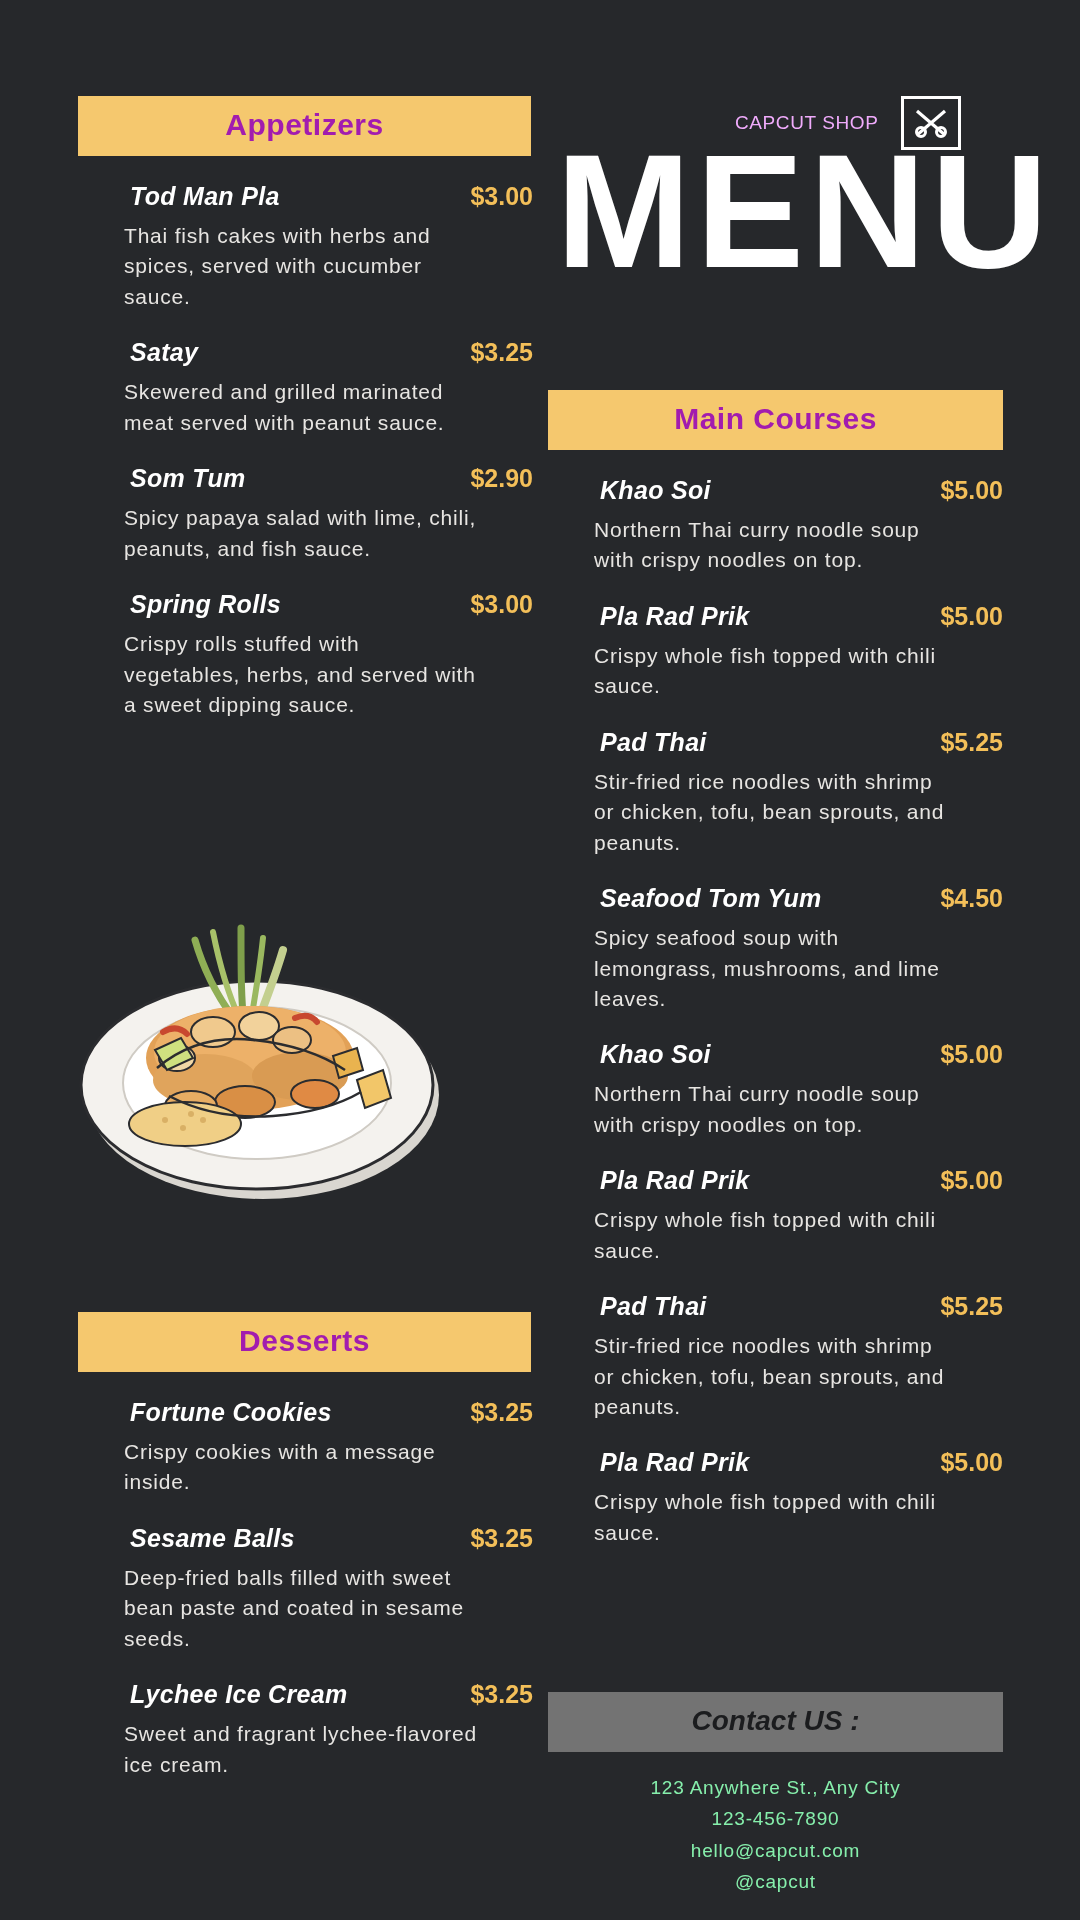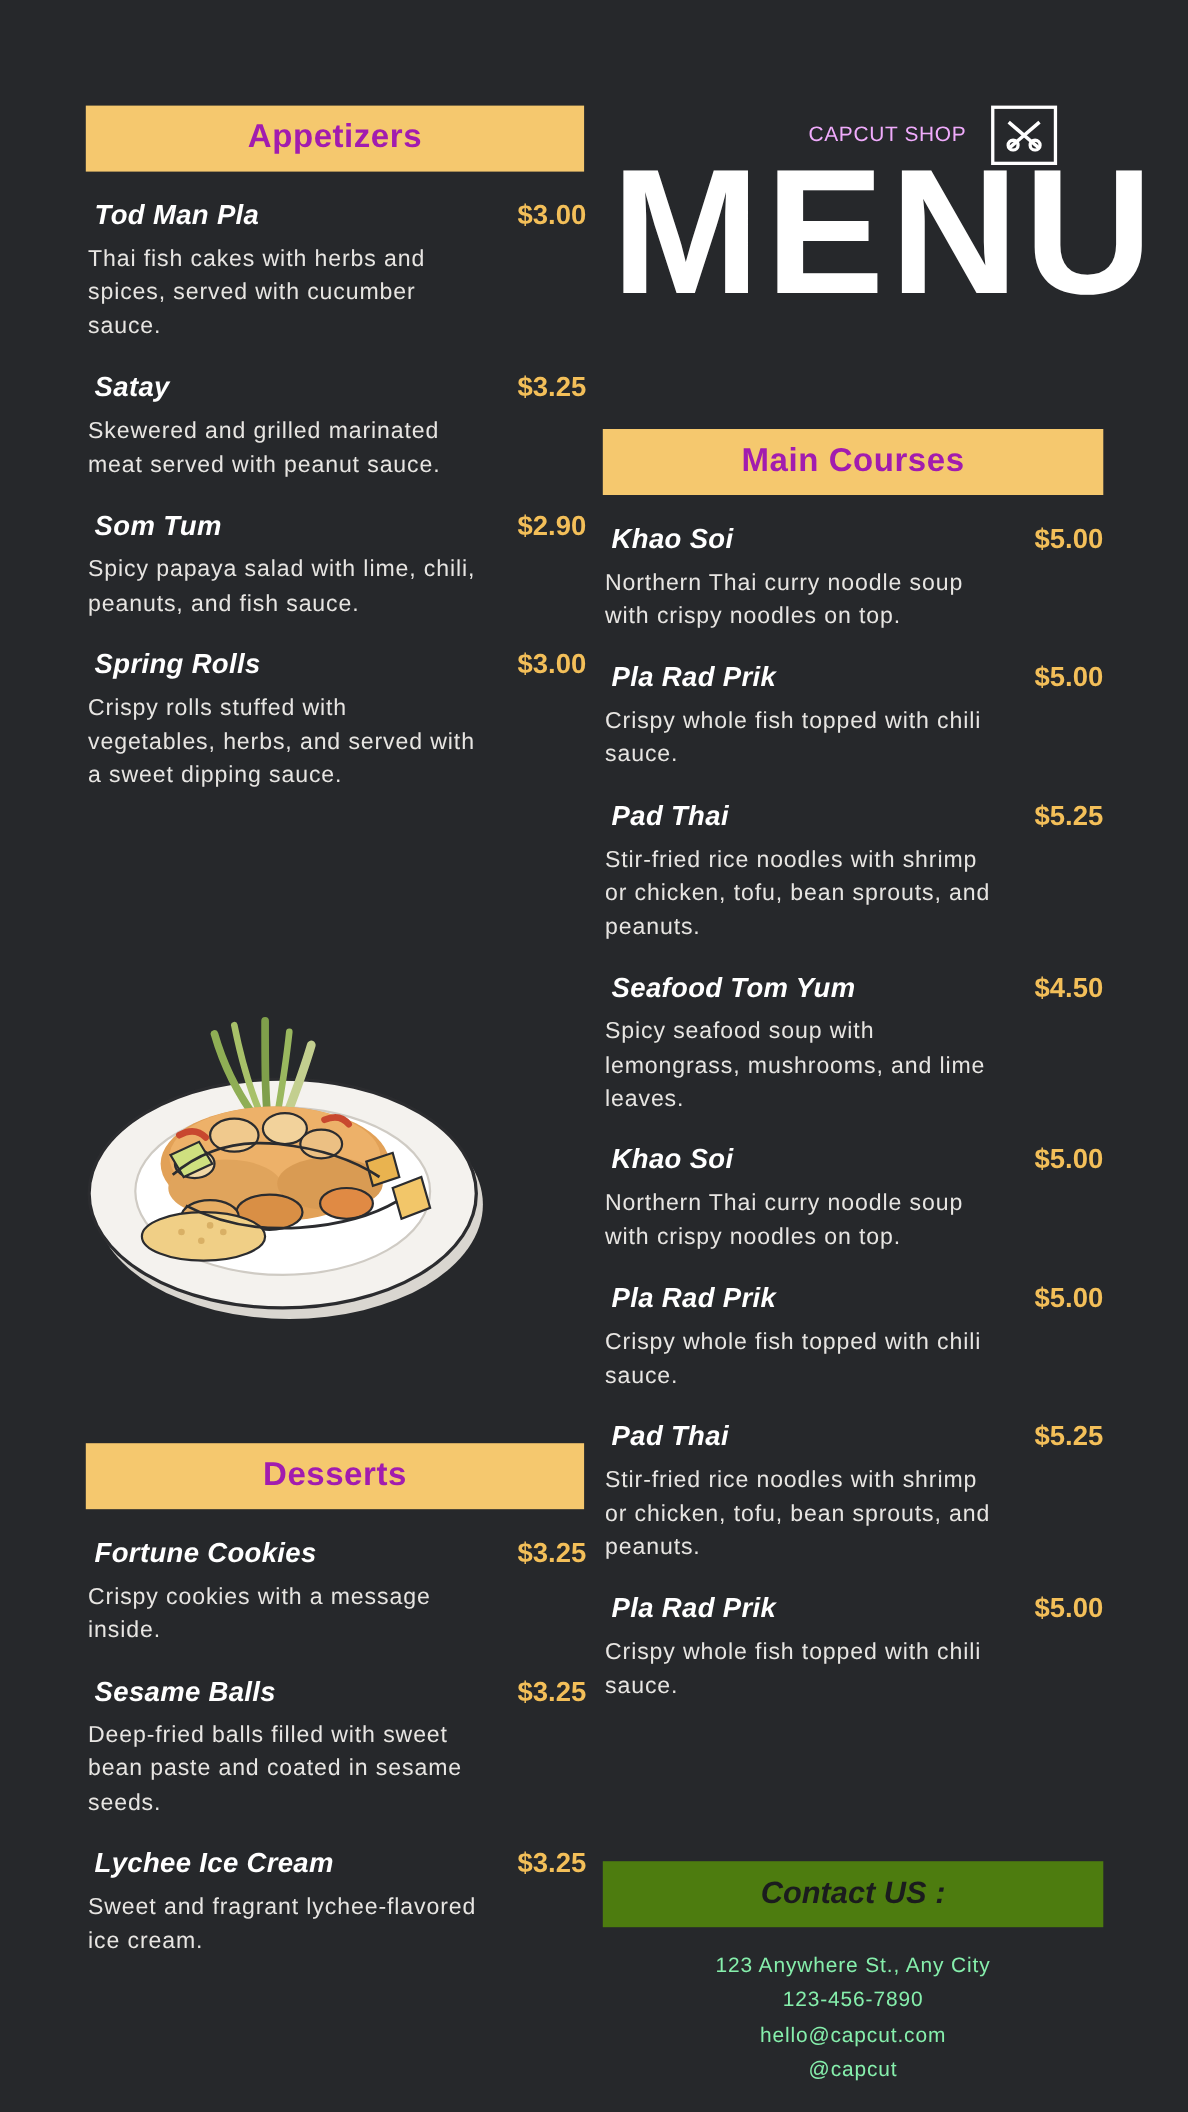--- a/index.html
+++ b/index.html
@@ -38,21 +38,21 @@
     text-align: center;
     font-weight: bold;
     font-size: 30px;
     letter-spacing: 0.5px;
     padding: 12px 4px 14px;
     font-family: "Liberation Sans", sans-serif;
   }
   .banner.left-banner { width: 453px; }
 
   
-  .item { margin-top: 26px; }
+  .item { margin-top: 26px; margin-left: 44px; }
   .item-head {
     display: flex;
     align-items: baseline;
     justify-content: space-between;
   }
   .item-name {
     font-style: italic;
     font-weight: bold;
     color: #ffffff;
     font-size: 25px;
@@ -119,21 +119,21 @@
     width: 420px;
     height: 340px;
   }
 
   
   .contact-banner {
     position: absolute;
     left: 548px;
     top: 1692px;
     width: 455px;
-    background: #4d7c0f;
+    background: #737373;
     color: #1b1c1e;
     text-align: center;
     font-style: italic;
     font-weight: bold;
     font-size: 28px;
     padding: 13px 0 15px;
   }
   .contact-lines {
     position: absolute;
     left: 548px;

